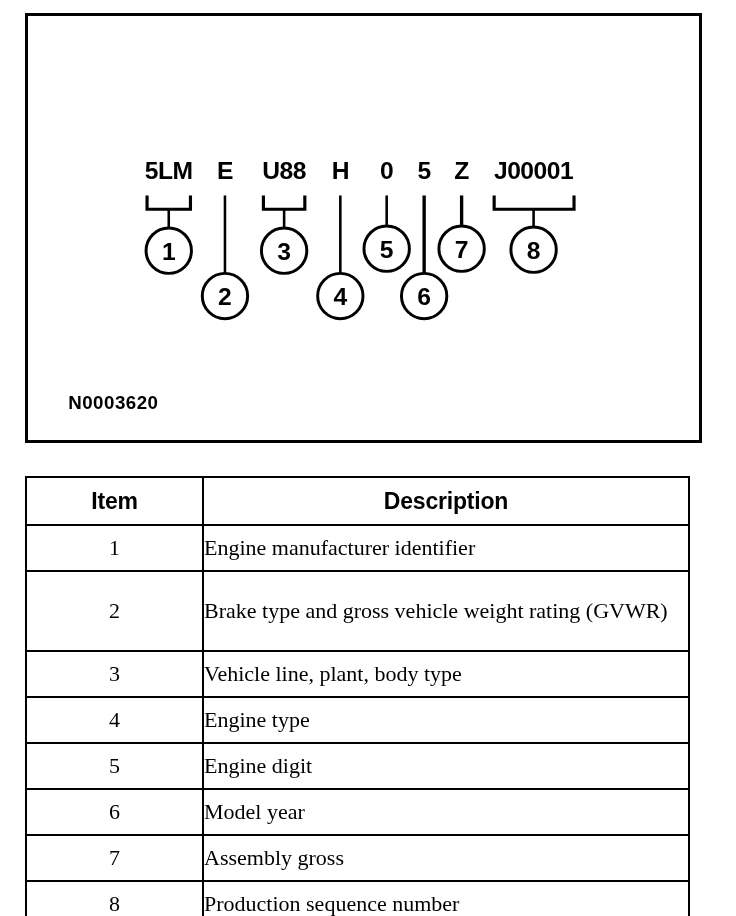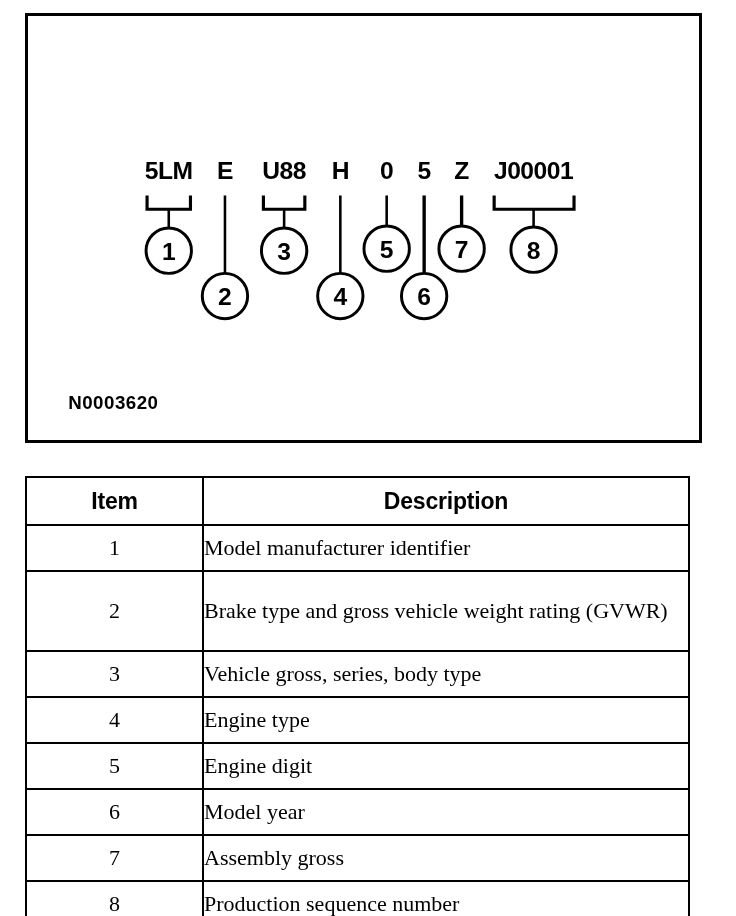--- a/index.html
+++ b/index.html
@@ -156,29 +156,29 @@
   </colgroup>
   <thead>
     <tr>
       <th>Item</th>
       <th>Description</th>
     </tr>
   </thead>
   <tbody id="desc-table-body">
       <tr>
         <td class="cell-item">1</td>
-        <td class="cell-desc">Model manufacturer identifier</td>
+        <td class="cell-desc">Engine manufacturer identifier</td>
       </tr>
       <tr class="row-tall">
         <td class="cell-item">2</td>
         <td class="cell-desc">Brake type and gross vehicle weight rating (GVWR)</td>
       </tr>
       <tr>
         <td class="cell-item">3</td>
-        <td class="cell-desc">Vehicle gross, series, body type</td>
+        <td class="cell-desc">Vehicle line, plant, body type</td>
       </tr>
       <tr>
         <td class="cell-item">4</td>
         <td class="cell-desc">Engine type</td>
       </tr>
       <tr>
         <td class="cell-item">5</td>
         <td class="cell-desc">Engine digit</td>
       </tr>
       <tr>

